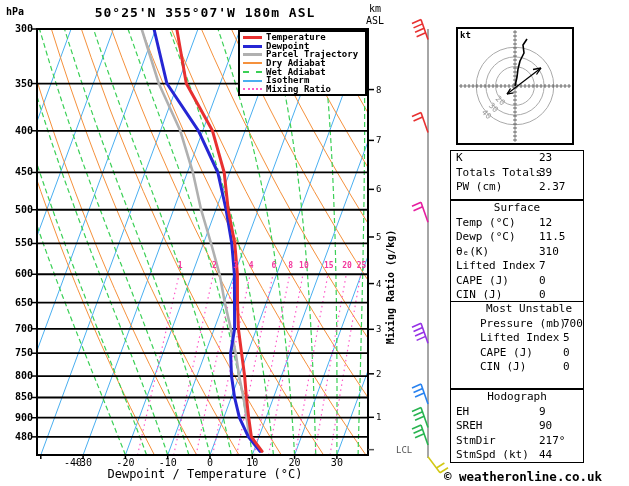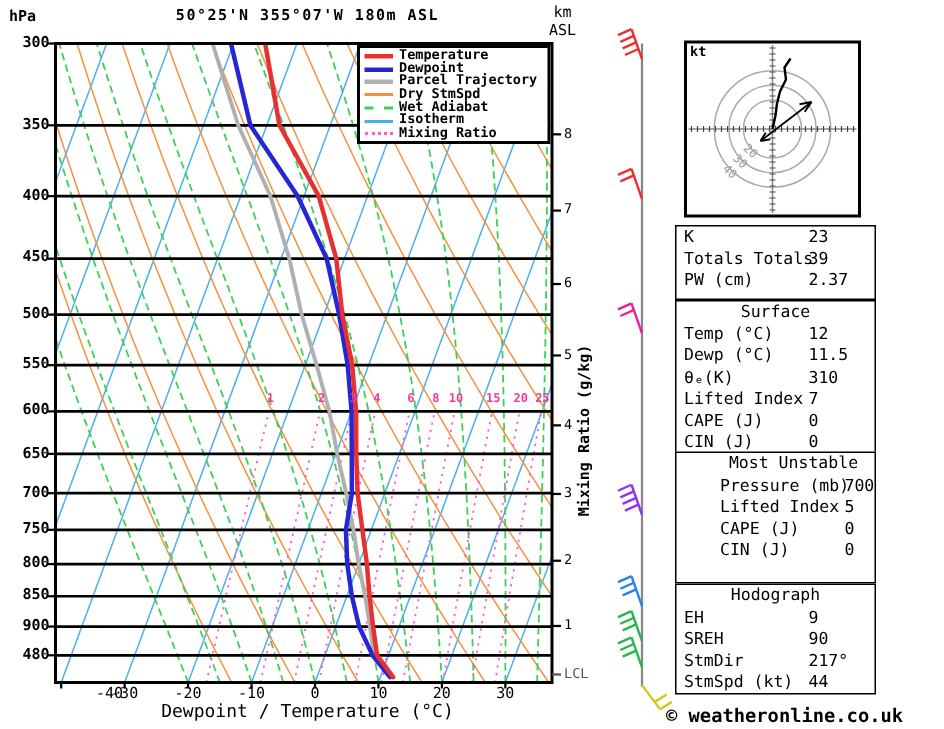--- a/index.html
+++ b/index.html
@@ -1,27 +1,27 @@
 <!DOCTYPE html>
 <html><head>
 <meta charset="utf-8">
 <style>
   html,body{margin:0;padding:0;background:#fff;}
   #wrap{position:relative;width:629px;height:486px;background:#fff;overflow:hidden;
         font-family:"DejaVu Sans Mono","Liberation Mono",monospace;color:#000;}
   #plot-svg{position:absolute;left:0;top:0;}
   .abs{position:absolute;white-space:pre;}
   .lab-hpa{left:6px;top:6px;font-size:10px;font-weight:bold;}
-  .lab-title{left:50px;top:5px;width:310px;text-align:center;font-size:10px;font-weight:bold;letter-spacing:1px;}
+  .lab-title{left:50px;top:5px;width:310px;text-align:center;font-size:13px;font-weight:bold;letter-spacing:1px;}
   .lab-km{left:369px;top:3px;font-size:10px;}
   .lab-asl{left:366px;top:15px;font-size:10px;}
   .lab-date{left:404px;top:5px;width:222px;font-size:12.5px;font-weight:bold;}
   .lab-xaxis{left:60px;top:467px;width:290px;text-align:center;font-size:12px;}
   .lab-mix{left:390px;top:287px;transform:translate(-50%,-50%) rotate(-90deg);font-size:10px;font-weight:bold;}
-  .lab-lcl{left:376px;top:445px;font-size:9px;color:#555;}
+  .lab-lcl{left:396px;top:445px;font-size:9px;color:#555;}
   .lab-kt{left:460px;top:30px;font-size:9px;font-weight:bold;}
   .lab-foot{left:444px;top:469px;width:180px;font-size:12.5px;font-weight:bold;}
   .ptick{position:absolute;left:2px;width:31px;text-align:right;font-size:10px;font-weight:bold;}
   .ttick{position:absolute;width:34px;text-align:center;font-size:10px;top:457px;}
   .kmtick{position:absolute;left:376px;font-size:9px;}
   .mixlab{position:absolute;width:18px;text-align:center;font-size:8px;font-weight:bold;color:#f3399e;}
   #legend{position:absolute;left:238px;top:30px;width:129px;height:66px;background:#fff;
           border:2px solid #000;box-sizing:border-box;padding:1px 0 0 3px;}
   .leg-item{display:flex;align-items:center;height:8.7px;}
   .leg-sw{display:inline-block;width:19px;margin-right:4px;}
@@ -283,21 +283,21 @@
       <div class="leg-item">
         <span class="leg-sw" style="border-top: 3px solid rgb(38, 38, 212);"></span>
         <span class="leg-tx">Dewpoint</span>
       </div>
       <div class="leg-item">
         <span class="leg-sw" style="border-top: 3px solid rgb(176, 176, 176);"></span>
         <span class="leg-tx">Parcel Trajectory</span>
       </div>
       <div class="leg-item">
         <span class="leg-sw" style="border-top: 2px solid rgb(245, 145, 60);"></span>
-        <span class="leg-tx">Dry StmSpd</span>
+        <span class="leg-tx">Dry Adiabat</span>
       </div>
       <div class="leg-item">
         <span class="leg-sw" style="border-top: 2px dashed rgb(59, 208, 86);"></span>
         <span class="leg-tx">Wet Adiabat</span>
       </div>
       <div class="leg-item">
         <span class="leg-sw" style="border-top: 2px solid rgb(74, 175, 240);"></span>
         <span class="leg-tx">Isotherm</span>
       </div>
       <div class="leg-item">

